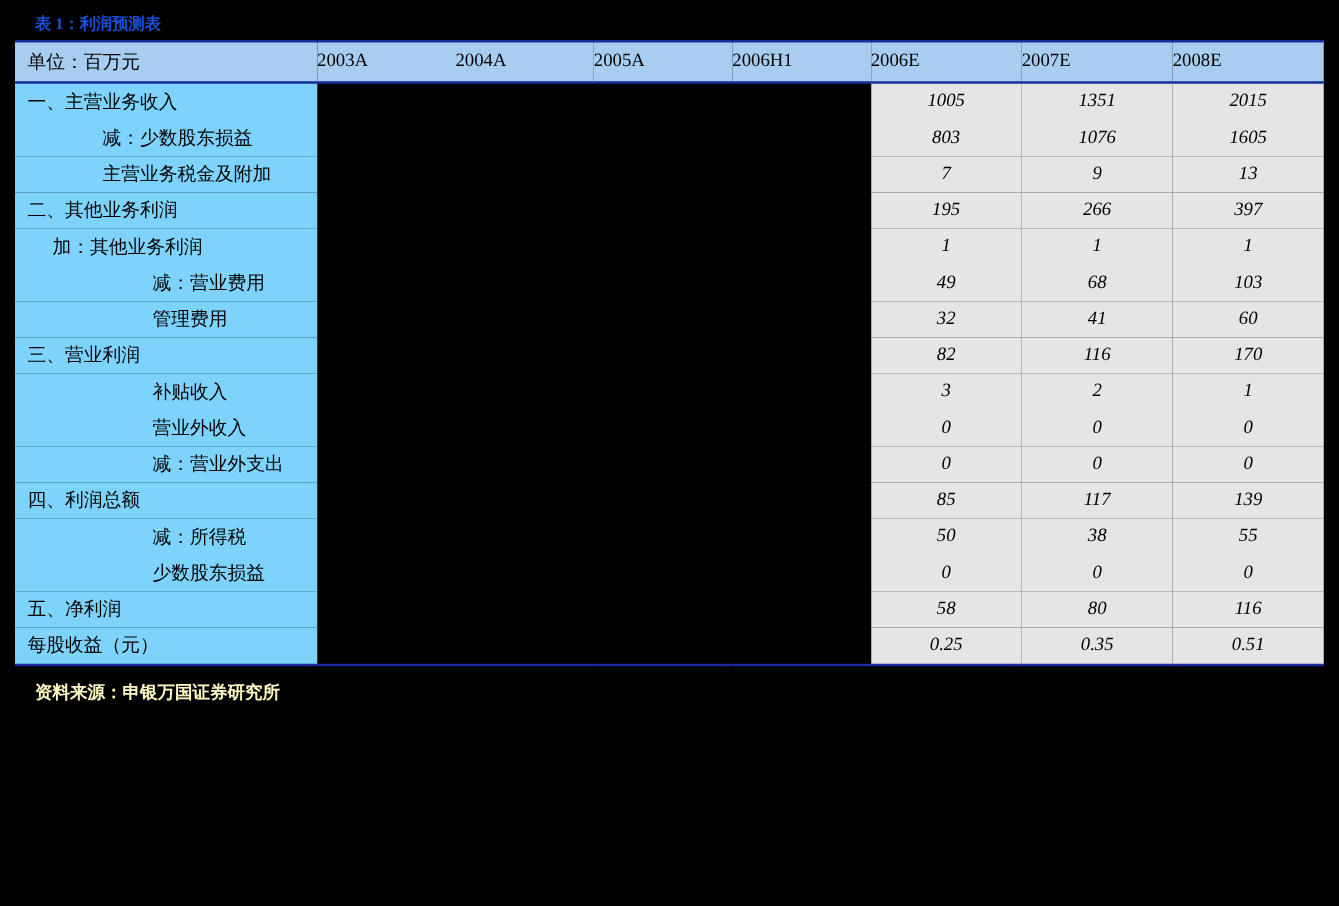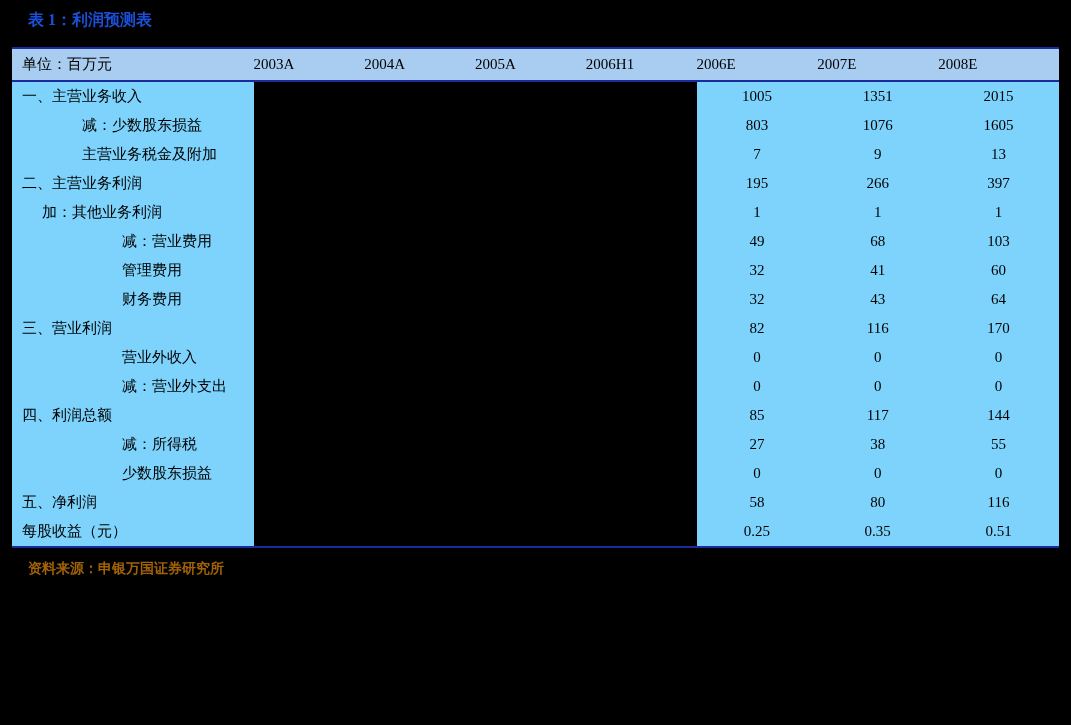--- a/index.html
+++ b/index.html
@@ -8,22 +8,22 @@
     padding: 0;
     background: #000;
     font-family: "SimSun", "宋体", serif;
     font-size: 15px;
     width: 1071px;
     height: 725px;
   }
   .title {
     color: #1a4fd6;
     font-weight: bold;
-    padding: 10px 0 16px 28px;
-    font-size: 16px;
+    padding: 10px 0 4px 28px;
+    font-size: 13px;
   }
   .table-wrap {
     padding: 0 12px;
   }
   table {
     width: 100%;
     border-collapse: collapse;
     table-layout: fixed;
     border-radius: 20px;
   }
@@ -50,28 +50,29 @@
     padding-left: 10px;
     color: #000;
   }
   .indent1 { padding-left: 70px !important; }
   .indent2 { padding-left: 110px !important; margin-left: 25px; }
   .mid-col {
     background: #000;
     color: #000;
   }
   .est-col {
-    background: #7dd3fc;
+    background: #e5e5e5;
+    font-style: italic;
   }
   .red-neg { color: #d00; font-weight: bold; }
   tbody tr.last-row td {
     border-bottom: 2px solid #1a2b9e;
   }
   .source {
-    color: #a16207;
+    color: #fef9c3;
     font-weight: bold;
     padding: 12px 0 0 28px;
     font-size: 14px;
   }
 </style>
 </head>
 <body>
 
 <div class="title">表 1：利润预测表</div>
 
@@ -124,21 +125,21 @@
           <td class="row-label indent1">主营业务税金及附加</td>
           <td class="mid-col"></td>
           <td class="mid-col"></td>
           <td class="mid-col"></td>
           <td class="mid-col"></td>
           <td class="est-col">7</td>
           <td class="est-col">9</td>
           <td class="est-col">13</td>
         </tr>
         <tr>
-          <td class="row-label ">二、主营业务利润</td>
+          <td class="row-label ">二、其他业务利润</td>
           <td class="mid-col"></td>
           <td class="mid-col"></td>
           <td class="mid-col"></td>
           <td class="mid-col"></td>
           <td class="est-col">195</td>
           <td class="est-col">266</td>
           <td class="est-col">397</td>
         </tr>
         <tr>
           <td class="row-label " style="padding-left: 30px;">加：其他业务利润</td>
@@ -164,40 +165,40 @@
           <td class="row-label indent2">管理费用</td>
           <td class="mid-col"></td>
           <td class="mid-col"></td>
           <td class="mid-col"></td>
           <td class="mid-col"></td>
           <td class="est-col">32</td>
           <td class="est-col">41</td>
           <td class="est-col">60</td>
         </tr>
         <tr>
-          <td class="row-label indent2">财务费用</td>
-          <td class="mid-col"></td>
-          <td class="mid-col"></td>
-          <td class="mid-col"></td>
-          <td class="mid-col"></td>
-          <td class="est-col">32</td>
-          <td class="est-col">43</td>
-          <td class="est-col">64</td>
-        </tr>
-        <tr>
           <td class="row-label ">三、营业利润</td>
           <td class="mid-col"></td>
           <td class="mid-col"></td>
           <td class="mid-col"></td>
           <td class="mid-col"></td>
           <td class="est-col">82</td>
           <td class="est-col">116</td>
           <td class="est-col">170</td>
         </tr>
         <tr>
+          <td class="row-label indent2">补贴收入</td>
+          <td class="mid-col"></td>
+          <td class="mid-col"></td>
+          <td class="mid-col"></td>
+          <td class="mid-col"></td>
+          <td class="est-col">3</td>
+          <td class="est-col">2</td>
+          <td class="est-col">1</td>
+        </tr>
+        <tr>
           <td class="row-label indent2">营业外收入</td>
           <td class="mid-col"></td>
           <td class="mid-col"></td>
           <td class="mid-col"></td>
           <td class="mid-col"></td>
           <td class="est-col">0</td>
           <td class="est-col">0</td>
           <td class="est-col">0</td>
         </tr>
         <tr>
@@ -211,29 +212,29 @@
           <td class="est-col">0</td>
         </tr>
         <tr>
           <td class="row-label ">四、利润总额</td>
           <td class="mid-col"></td>
           <td class="mid-col"></td>
           <td class="mid-col"></td>
           <td class="mid-col"></td>
           <td class="est-col">85</td>
           <td class="est-col">117</td>
-          <td class="est-col">144</td>
+          <td class="est-col">139</td>
         </tr>
         <tr>
           <td class="row-label indent2">减：所得税</td>
           <td class="mid-col"></td>
           <td class="mid-col"></td>
           <td class="mid-col"></td>
           <td class="mid-col"></td>
-          <td class="est-col">27</td>
+          <td class="est-col">50</td>
           <td class="est-col">38</td>
           <td class="est-col">55</td>
         </tr>
         <tr>
           <td class="row-label indent2">少数股东损益</td>
           <td class="mid-col"></td>
           <td class="mid-col"></td>
           <td class="mid-col"></td>
           <td class="mid-col"></td>
           <td class="est-col">0</td>

